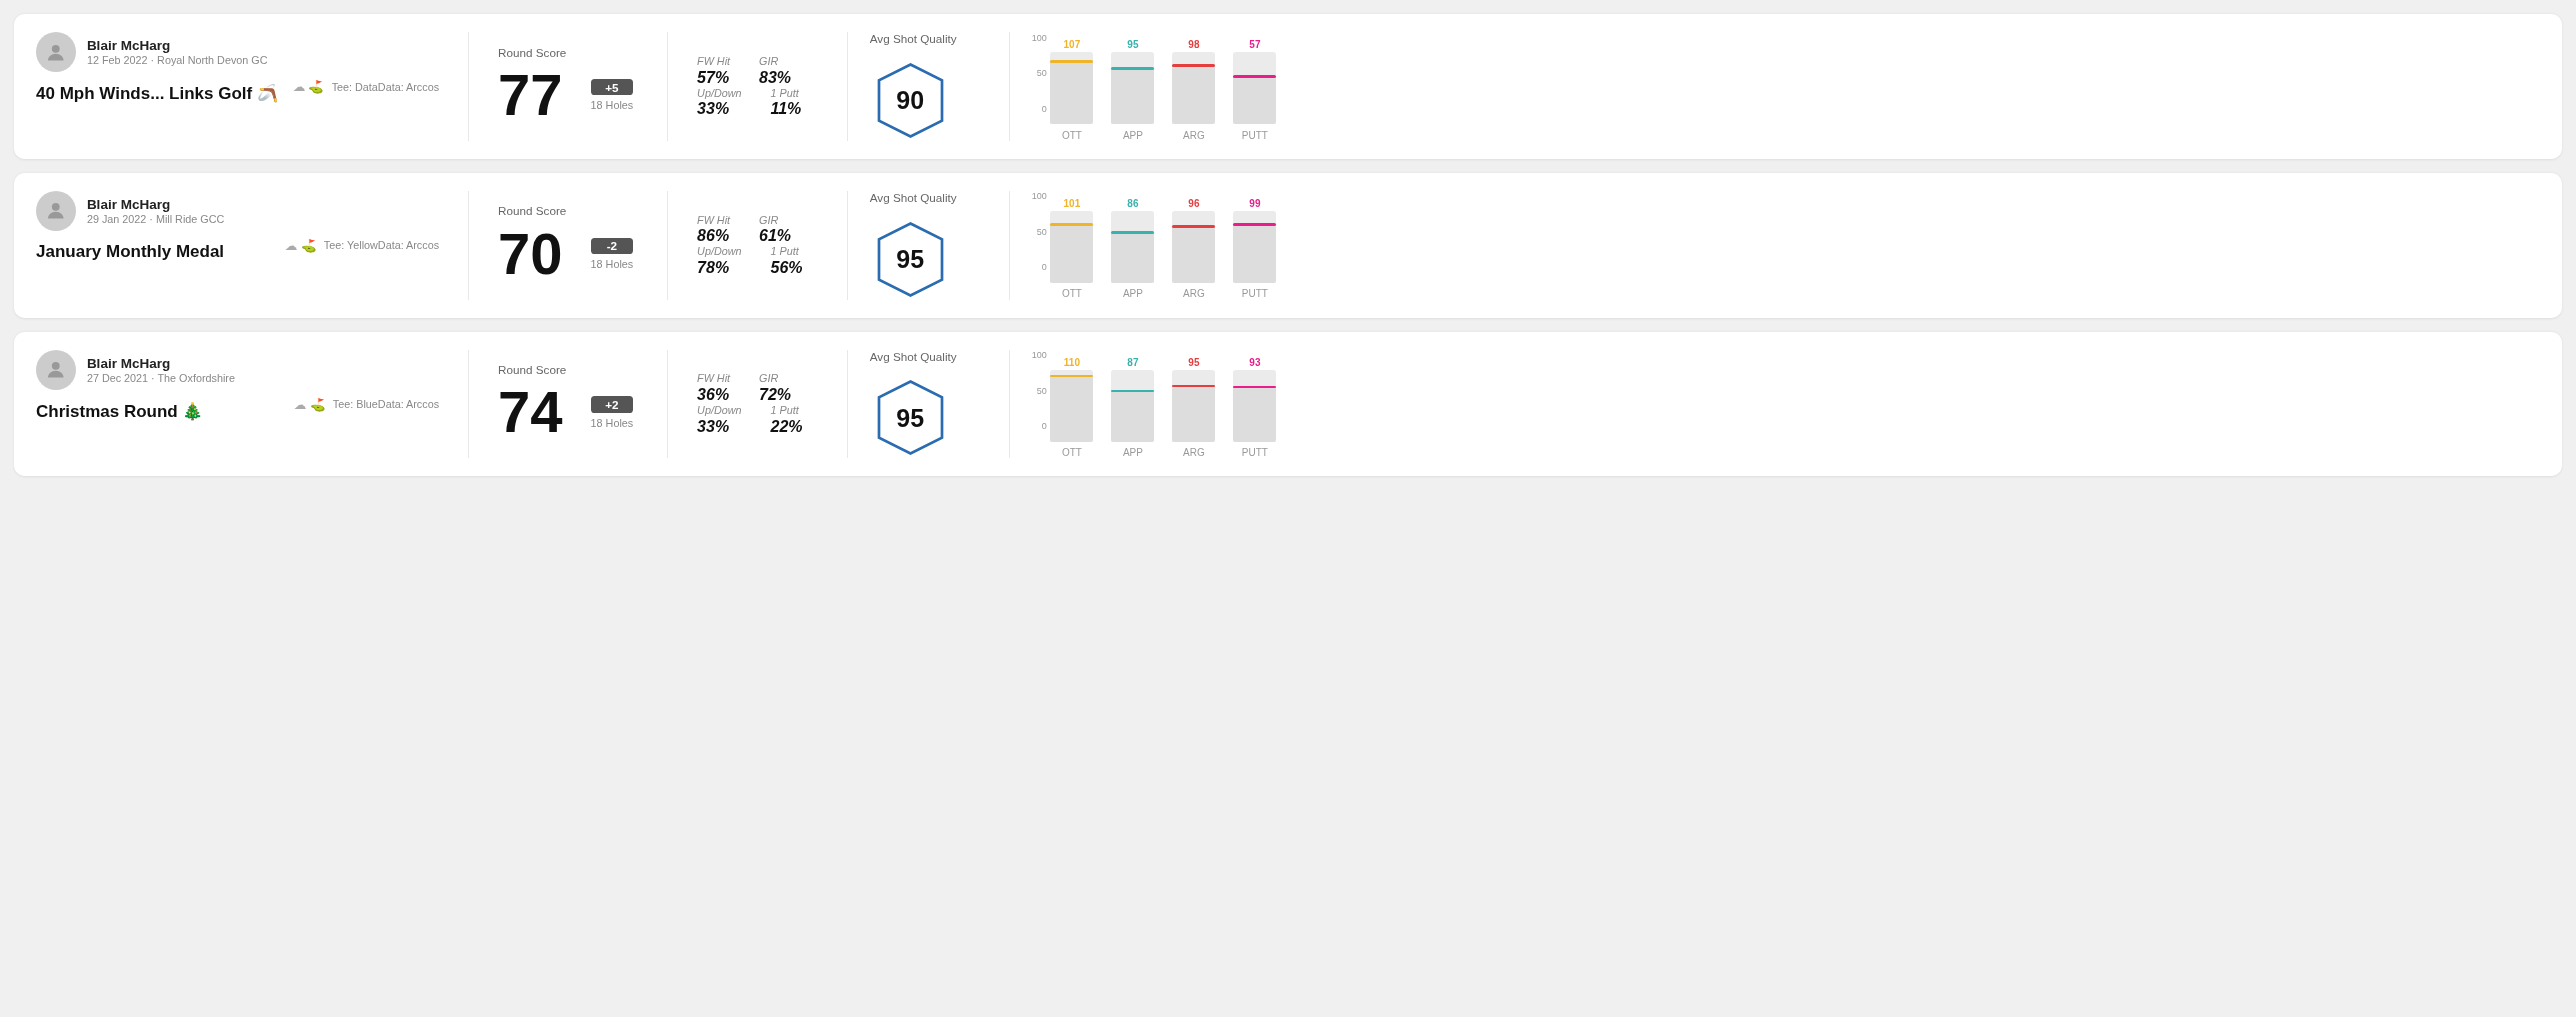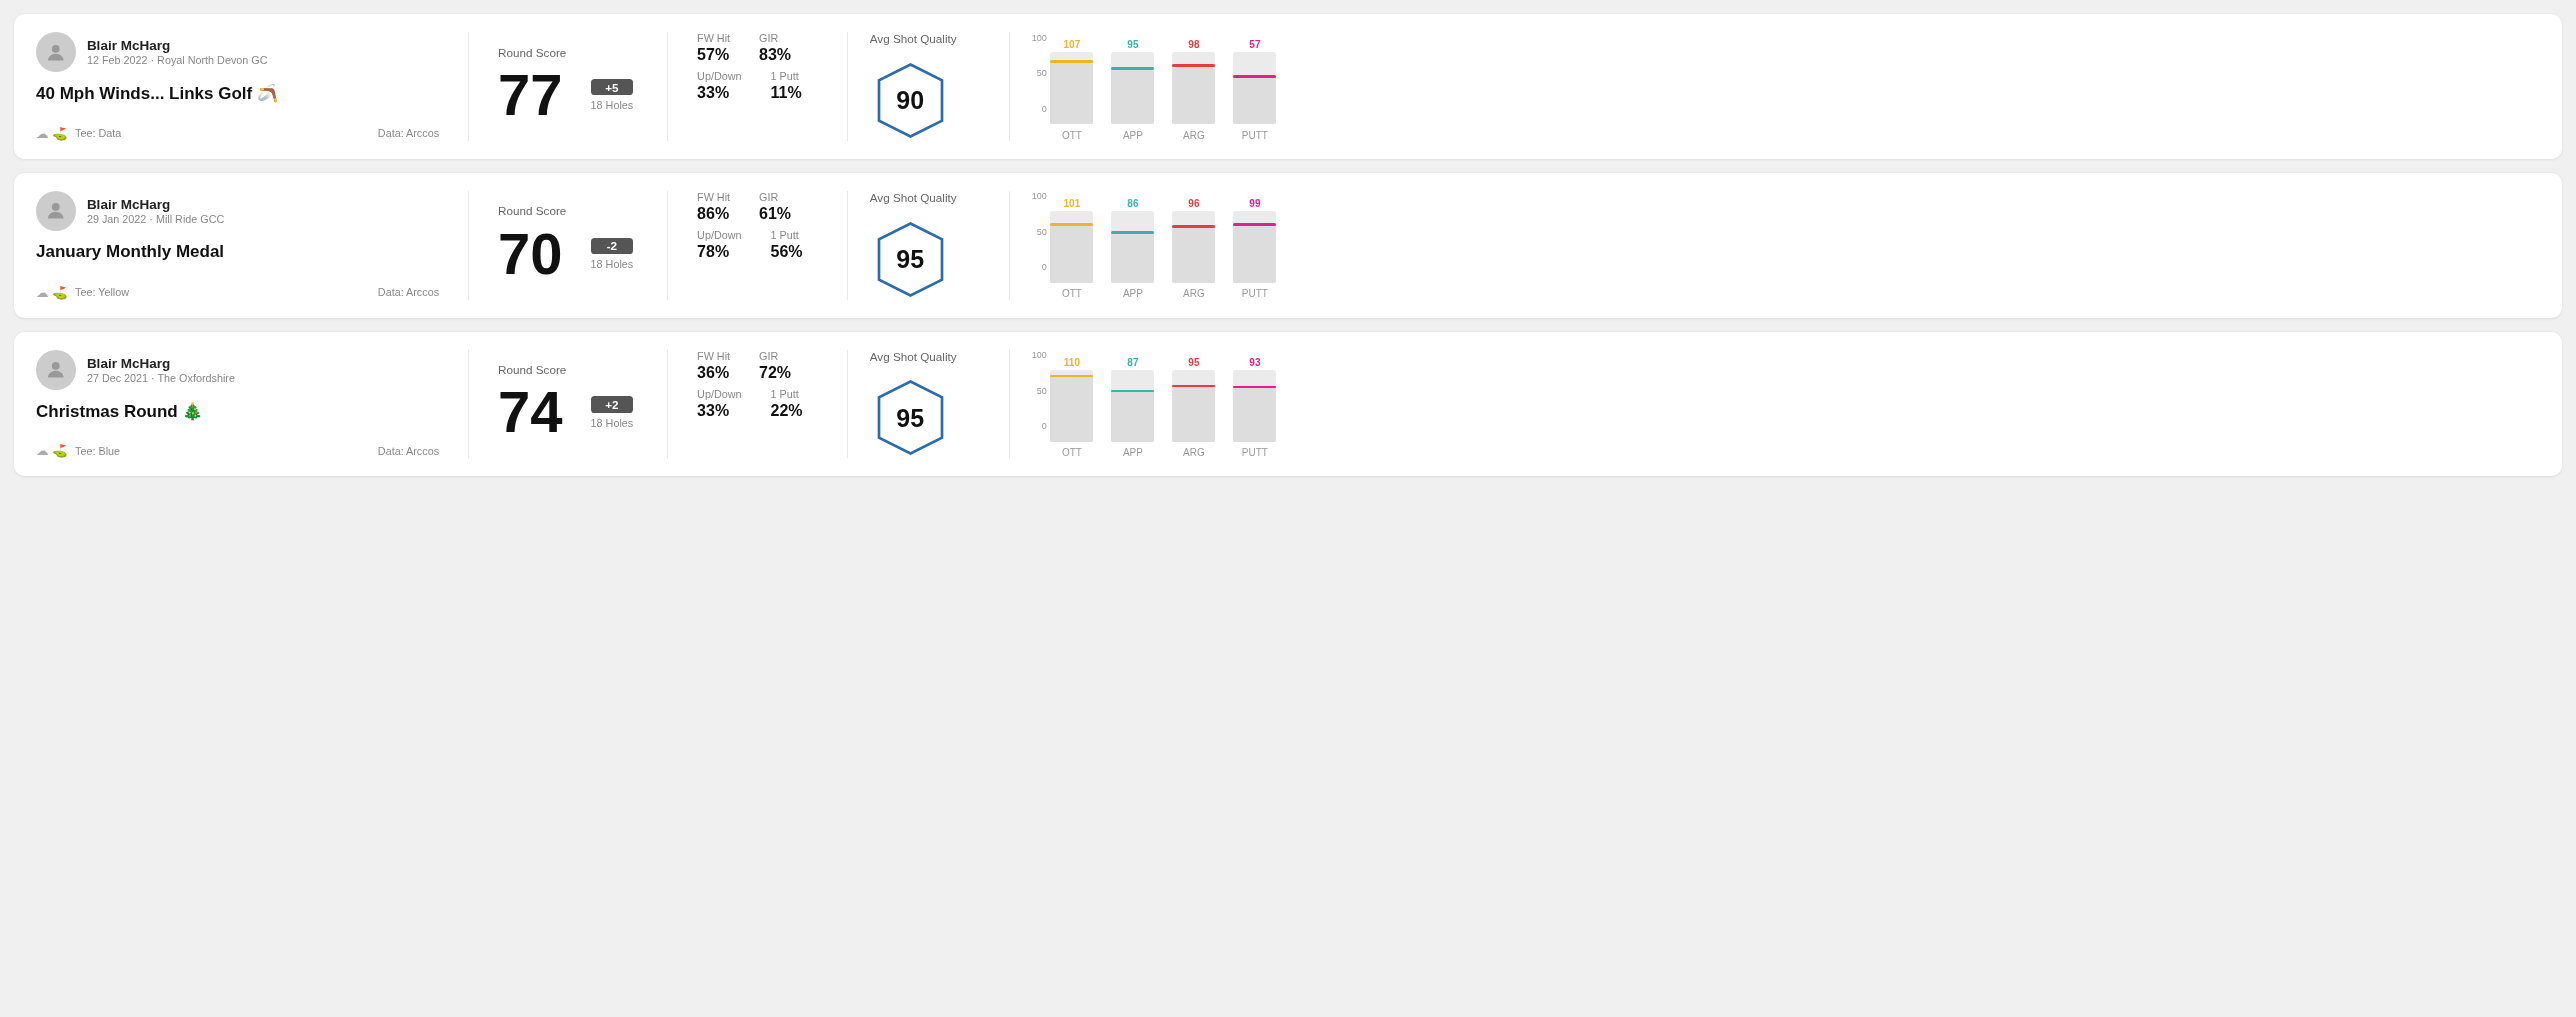--- a/index.html
+++ b/index.html
@@ -18,21 +18,20 @@
       display: flex;
       align-items: stretch;
       gap: 0;
       box-shadow: 0 0.9px 2.7px rgba(0,0,0,0.08);
     }
     .card-left {
       flex: 0 0 433px;
       padding-right: 29px;
       border-right: 0.9px solid #e8e8e8;
       display: flex;
-      flex-direction: column;
       justify-content: space-between;
     }
     .player-header {
       display: flex;
       align-items: center;
       gap: 10.8px;
     }
     .avatar {
       width: 40px;
       height: 40px;
@@ -105,22 +104,23 @@
     }
     .badge-positive { background: #555; }
     .holes-label { font-size: 10.8px; color: #888; }
 
     .card-stats {
       flex: 0 0 180px;
       padding: 0 29px;
       border-right: 0.9px solid #e8e8e8;
       display: flex;
       flex-direction: column;
-      justify-content: flex-start;
-      gap: 6px;
+      justify-content: center;
+      gap: 0;
+      font-style: italic;
     }
     .stats-row { display: flex; gap: 29px; }
     .stat-item { display: flex; flex-direction: column; }
     .stat-label { font-size: 10.8px; color: #888; margin-bottom: 1.8px; }
     .stat-value { font-size: 16px; font-weight: 700; color: #111; }
 
     .card-quality {
       flex: 0 0 162px;
       padding: 0 21.7px;
       border-right: 0.9px solid #e8e8e8;

